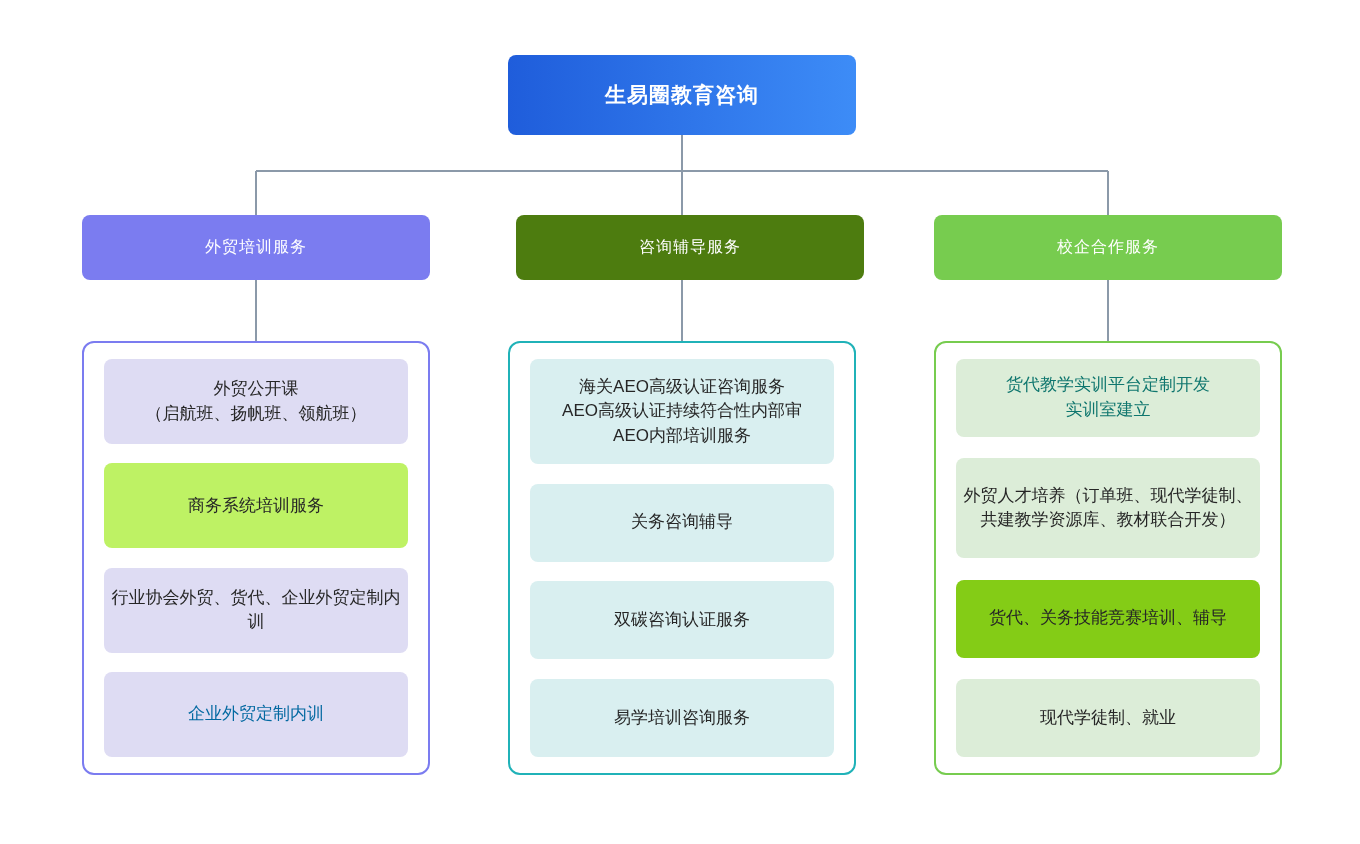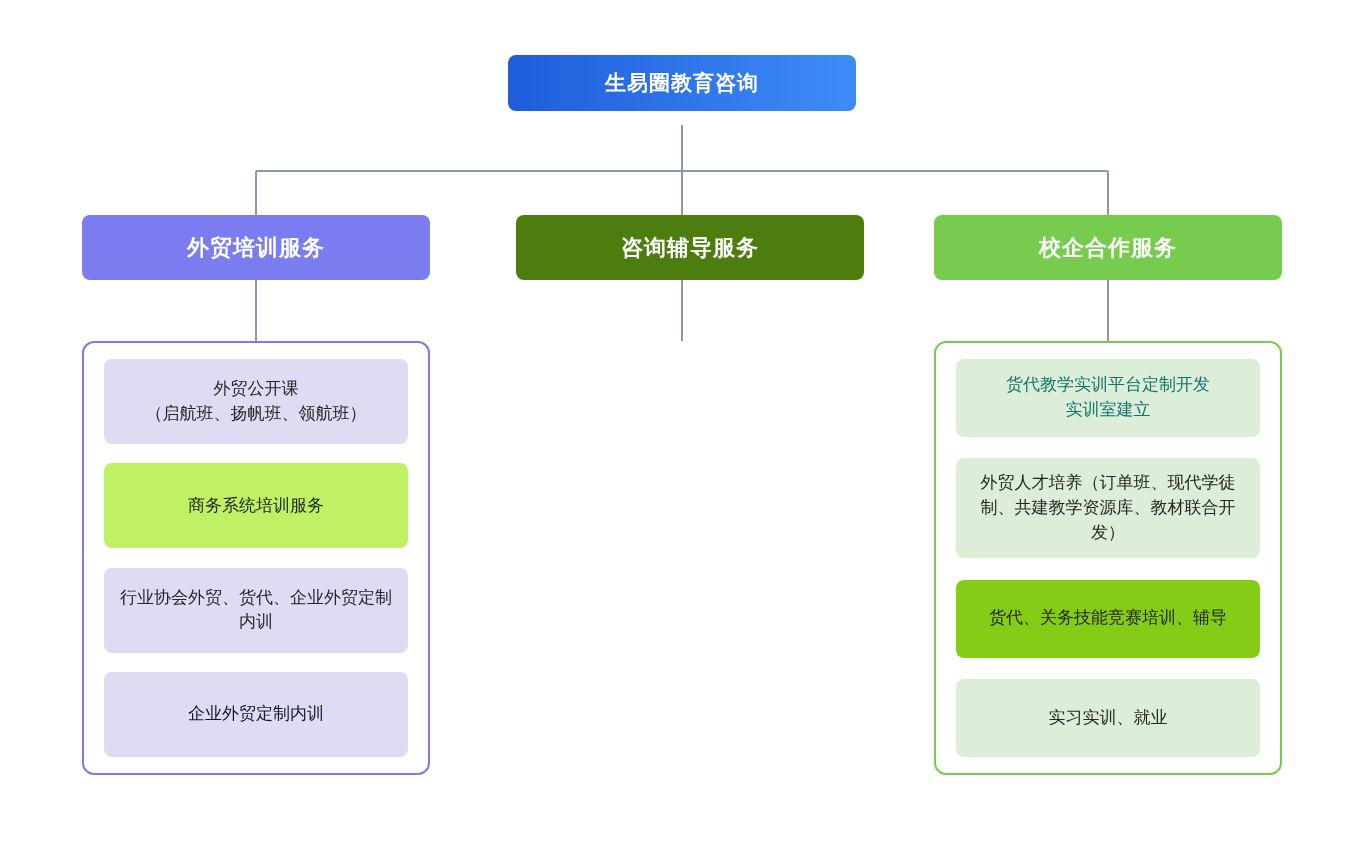--- a/index.html
+++ b/index.html
@@ -29,21 +29,21 @@
     height: 844px;
     pointer-events: none;
   }
 
   
   .root-node {
     position: absolute;
     left: 508px;
     top: 55px;
     width: 348px;
-    height: 56px;
+    height: 80px;
     border-radius: 8px;
     display: flex;
     align-items: center;
     justify-content: center;
     box-sizing: border-box;
   }
   .root-node-label {
     color: #ffffff;
     font-size: 21px;
     font-weight: bold;
@@ -57,22 +57,22 @@
     width: 348px;
     height: 65px;
     border-radius: 8px;
     display: flex;
     align-items: center;
     justify-content: center;
     box-sizing: border-box;
   }
   .branch-header-label {
     color: #ffffff;
-    font-size: 22px;
-    font-weight: bold;
+    font-size: 16px;
+    font-weight: normal;
     letter-spacing: 1px;
   }
 
   
   .branch-panel {
     position: absolute;
     top: 341px;
     width: 348px;
     height: 434px;
     border-radius: 12px;
@@ -85,21 +85,21 @@
     flex-direction: column;
     justify-content: space-between;
   }
 
   .panel-card {
     border-radius: 8px;
     display: flex;
     align-items: center;
     justify-content: center;
     box-sizing: border-box;
-    padding: 8px 10px;
+    padding: 8px 2px;
     text-align: center;
   }
   .panel-card-label {
     font-size: 17px;
     line-height: 1.45;
     color: #262626;
     white-space: pre-line;
   }
 
   
@@ -148,34 +148,50 @@
       <span class="panel-card-label" style="color: rgb(38, 38, 38);">外贸公开课
 （启航班、扬帆班、领航班）</span>
     </div>
     <div class="panel-card" style="background: #bef264; height: 85px; flex: 0 0 85px;">
       <span class="panel-card-label" style="color: rgb(38, 38, 38);">商务系统培训服务</span>
     </div>
     <div class="panel-card" style="background: rgb(222, 220, 243); height: 85px; flex: 0 0 85px;">
       <span class="panel-card-label" style="color: rgb(38, 38, 38);">行业协会外贸、货代、企业外贸定制内训</span>
     </div>
     <div class="panel-card" style="background: rgb(222, 220, 243); height: 85px; flex: 0 0 85px;">
-      <span class="panel-card-label" style="color: #0f172a;">企业外贸定制内训</span>
+      <span class="panel-card-label" style="color: #0369a1;">企业外贸定制内训</span>
     </div>
   </div>
 
+  <div class="branch-panel col-1" style="border-color: rgb(32, 178, 184);">
+    <div class="panel-card" style="background: rgb(217, 239, 240); height: 105px; flex: 0 0 105px;">
+      <span class="panel-card-label" style="color: rgb(38, 38, 38);">海关AEO高级认证咨询服务
+AEO高级认证持续符合性内部审
+AEO内部培训服务</span>
+    </div>
+    <div class="panel-card" style="background: rgb(217, 239, 240); height: 78px; flex: 0 0 78px;">
+      <span class="panel-card-label" style="color: rgb(38, 38, 38);">关务咨询辅导</span>
+    </div>
+    <div class="panel-card" style="background: rgb(217, 239, 240); height: 78px; flex: 0 0 78px;">
+      <span class="panel-card-label" style="color: rgb(38, 38, 38);">双碳咨询认证服务</span>
+    </div>
+    <div class="panel-card" style="background: rgb(217, 239, 240); height: 78px; flex: 0 0 78px;">
+      <span class="panel-card-label" style="color: rgb(38, 38, 38);">易学培训咨询服务</span>
+    </div>
+  </div>
 
   <div class="branch-panel col-2" style="border-color: rgb(119, 204, 79);">
     <div class="panel-card" style="background: rgb(220, 237, 216); height: 78px; flex: 0 0 78px;">
       <span class="panel-card-label" style="color: #0f766e;">货代教学实训平台定制开发
 实训室建立</span>
     </div>
     <div class="panel-card" style="background: rgb(220, 237, 216); height: 100px; flex: 0 0 100px;">
       <span class="panel-card-label" style="color: rgb(38, 38, 38);">外贸人才培养（订单班、现代学徒制、共建教学资源库、教材联合开发）</span>
     </div>
     <div class="panel-card" style="background: #84cc16; height: 78px; flex: 0 0 78px;">
       <span class="panel-card-label" style="color: rgb(38, 38, 38);">货代、关务技能竞赛培训、辅导</span>
     </div>
     <div class="panel-card" style="background: rgb(220, 237, 216); height: 78px; flex: 0 0 78px;">
-      <span class="panel-card-label" style="color: rgb(38, 38, 38);">实习实训、就业</span>
+      <span class="panel-card-label" style="color: rgb(38, 38, 38);">现代学徒制、就业</span>
     </div>
   </div>
 
 </div>
 
 </body></html>

